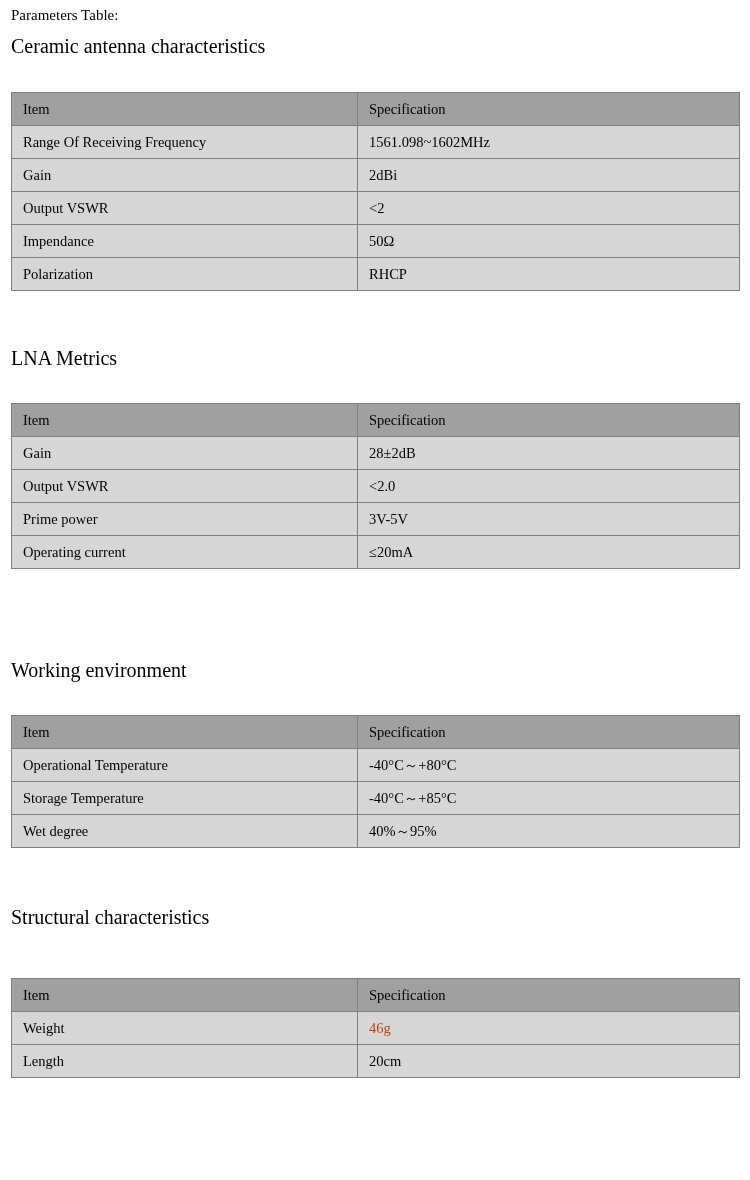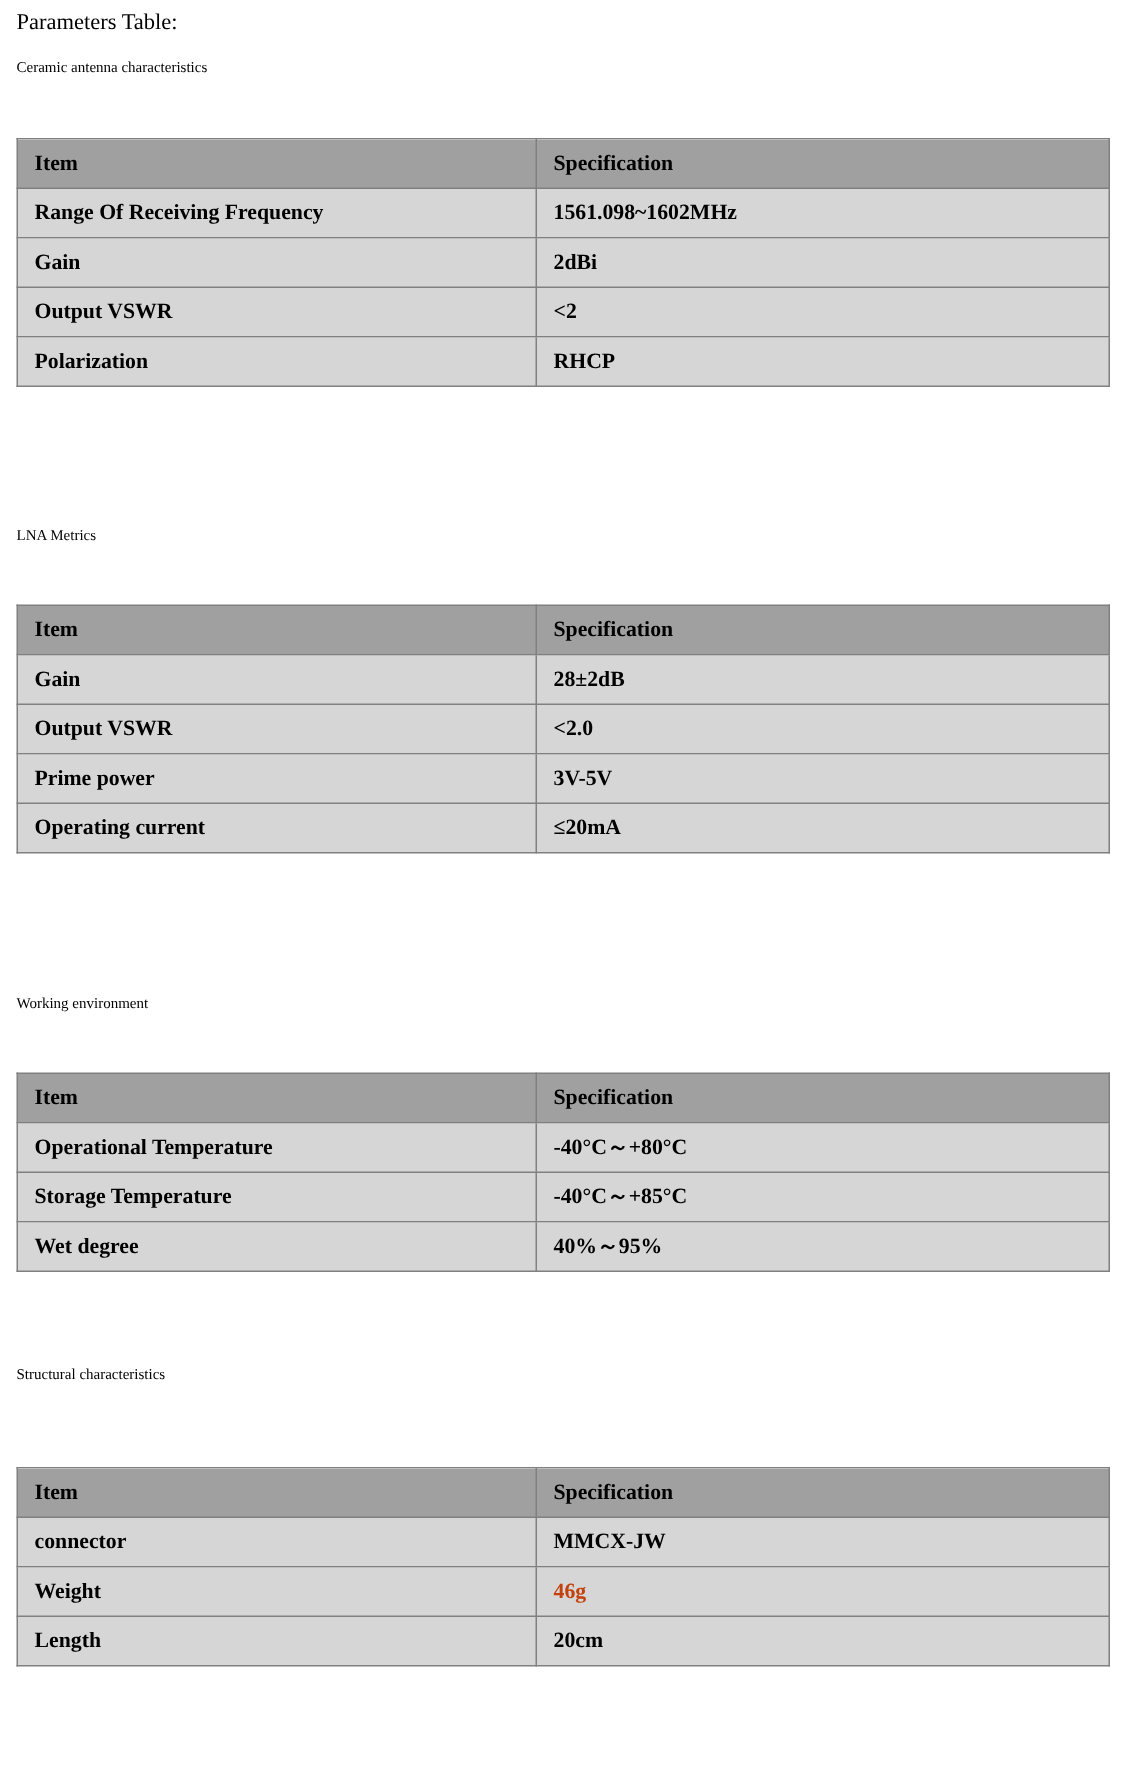--- a/index.html
+++ b/index.html
@@ -33,21 +33,21 @@
 
   .section {
     position: absolute;
     left: 0;
     width: 750px;
   }
   .section-heading {
     position: absolute;
     left: 11px;
     top: 0;
-    font-size: 10px;
+    font-size: 20px;
     line-height: 20px;
     white-space: nowrap;
   }
 
   .spec-table {
     position: absolute;
     left: 11px;
     width: 728px;
     border-collapse: collapse;
     table-layout: fixed;
@@ -55,21 +55,21 @@
   }
   .spec-table col.col-item { width: 346px; }
   .spec-table col.col-spec { width: 382px; }
 
   .spec-table th,
   .spec-table td {
     border: 1px solid #808080;
     padding: 0 0 0 11px;
     height: 32px;
     text-align: left;
-    font-weight: bold;
+    font-weight: normal;
     vertical-align: middle;
     line-height: 30px;
     white-space: nowrap;
     overflow: hidden;
   }
   .spec-table thead th {
     background: #a0a0a0;
     color: #000000;
   }
   .spec-table tbody td {
@@ -109,20 +109,24 @@
             </tr>
             <tr>
               <td>Gain</td>
               <td>2dBi</td>
             </tr>
             <tr>
               <td>Output VSWR</td>
               <td>&lt;2</td>
             </tr>
             <tr>
+              <td>Impendance</td>
+              <td>50Ω</td>
+            </tr>
+            <tr>
               <td>Polarization</td>
               <td>RHCP</td>
             </tr>
           </tbody>
         </table>
       </div>
       <div class="section" style="top: 348px;">
         <div class="section-heading">LNA Metrics</div>
         <table class="spec-table" style="top: 55px;">
           <colgroup>
@@ -192,24 +196,20 @@
             <col class="col-spec">
           </colgroup>
           <thead>
             <tr>
               <th>Item</th>
               <th>Specification</th>
             </tr>
           </thead>
           <tbody>
             <tr>
-              <td>connector</td>
-              <td>MMCX-JW</td>
-            </tr>
-            <tr>
               <td>Weight</td>
               <td class="muted">46g</td>
             </tr>
             <tr>
               <td>Length</td>
               <td>20cm</td>
             </tr>
           </tbody>
         </table>
       </div>

